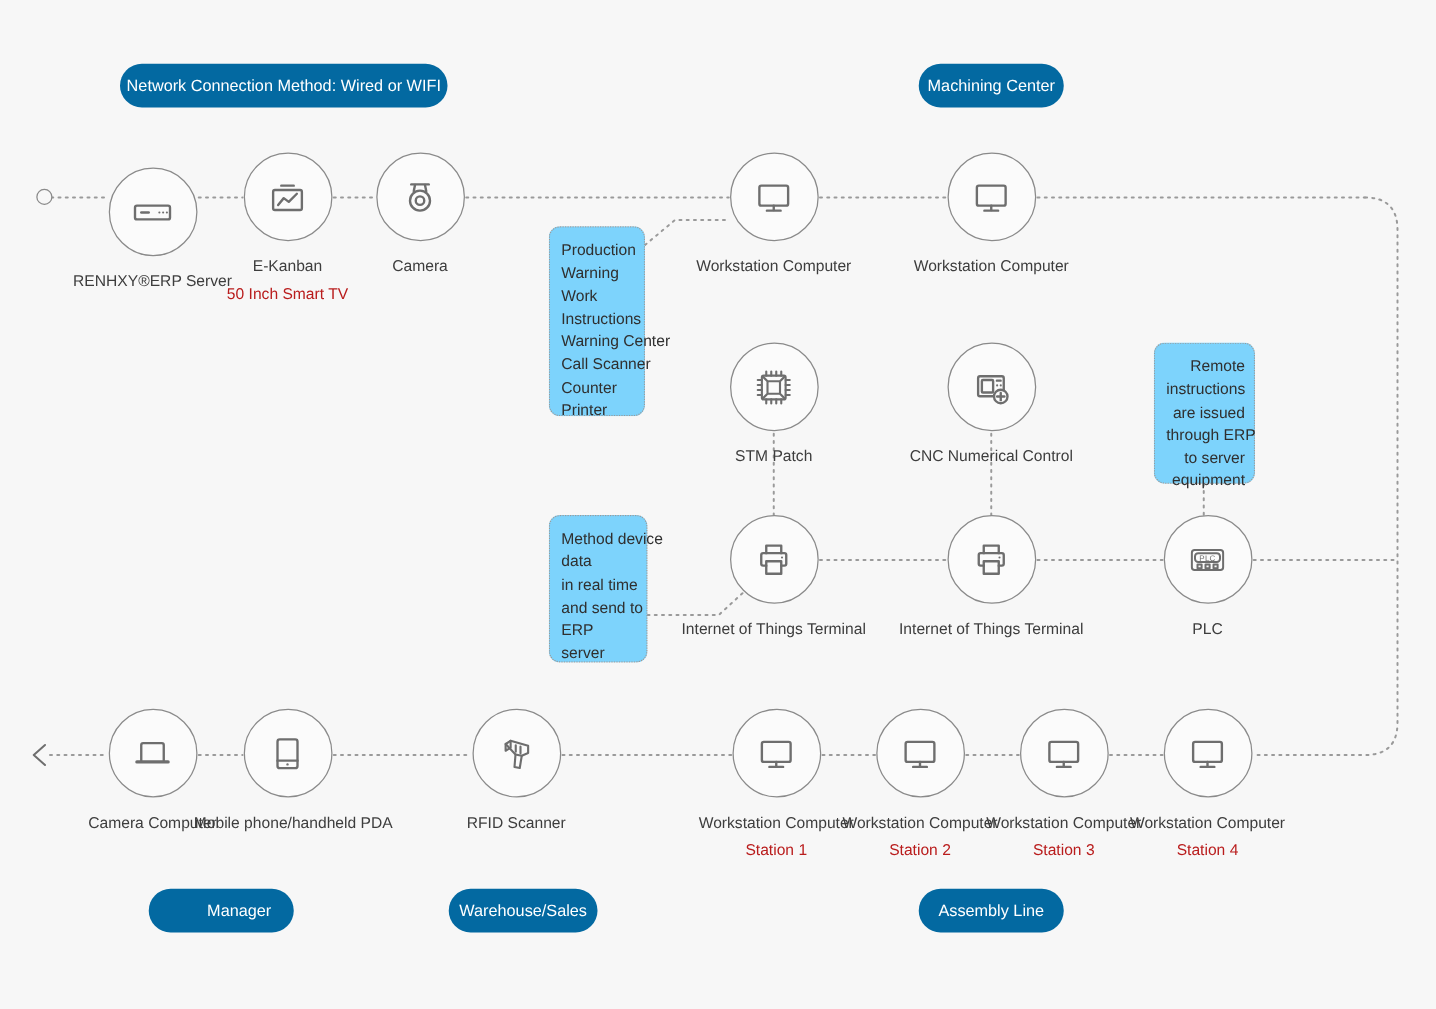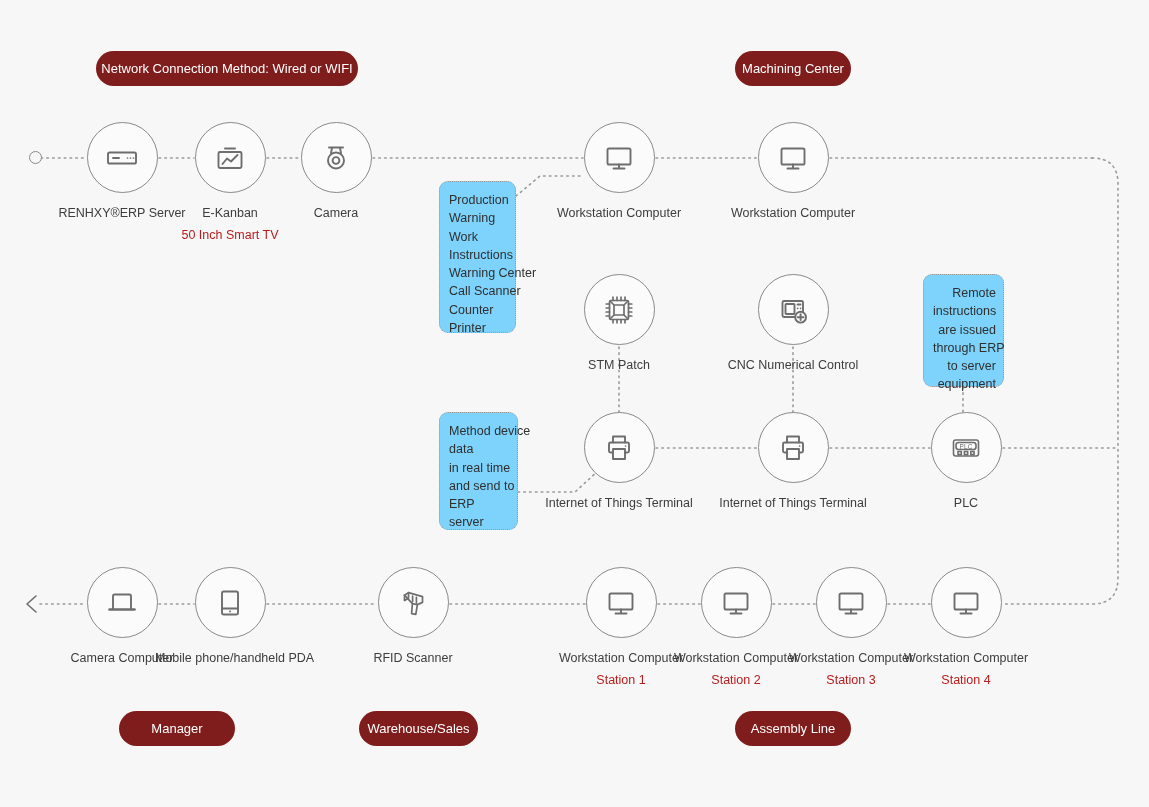--- a/index.html
+++ b/index.html
@@ -25,21 +25,21 @@
     position: absolute;
     left: 0; top: 0;
     width: 1149px;
     height: 807px;
     pointer-events: none;
   }
 
   
   .pill {
     position: absolute;
-    background: #7f1d1d;
+    background: #0369a1;
     color: #ffffff;
     border-radius: 22px;
     font-size: 13px;
     line-height: 1;
     display: flex;
     align-items: center;
     justify-content: center;
     height: 35px;
     white-space: nowrap;
     padding: 0 18px;
@@ -150,31 +150,31 @@
   <svg style="position:absolute; left:22px; top:592px;" width="24" height="24" viewBox="0 0 24 24" fill="none" stroke="#6e6e6e" stroke-width="1.6" stroke-linecap="round" stroke-linejoin="round">
     <polyline points="14,4 5,12 14,20"></polyline>
   </svg>
 
   <div class="pill" style="left:96px; top:51px; width:262px;">
     <span>Network Connection Method: Wired or WIFI</span>
   </div>
   <div class="pill" style="left:735px; top:51px; width:116px;">
     <span>Machining Center</span>
   </div>
-  <div class="pill" style="left:119px; top:711px; width:116px;">
+  <div class="pill" style="left:119px; top:711px; width:116px;justify-content:flex-end;">
     <span>Manager</span>
   </div>
   <div class="pill" style="left:359px; top:711px; width:119px;">
     <span>Warehouse/Sales</span>
   </div>
   <div class="pill" style="left:735px; top:711px; width:116px;">
     <span>Assembly Line</span>
   </div>
 
-  <div class="node" style="left:122px; top:122px;">
+  <div class="node" style="left:122px; top:134px;">
     <div class="circle">
       <svg width="40" height="40" viewBox="0 0 40 40" fill="none" stroke="#6e6e6e" stroke-width="1.9" stroke-linecap="round" stroke-linejoin="round">
         <rect x="6" y="14.5" width="28" height="11" rx="1.6"></rect>
         <line x1="11" y1="20" x2="17" y2="20"></line>
         <circle cx="25.5" cy="20" r="0.85" fill="#6e6e6e" stroke="none"></circle>
         <circle cx="28.5" cy="20" r="0.85" fill="#6e6e6e" stroke="none"></circle>
         <circle cx="31.5" cy="20" r="0.85" fill="#6e6e6e" stroke="none"></circle>
       </svg>
     </div>
     <div class="caption">RENHXY®ERP Server</div>

